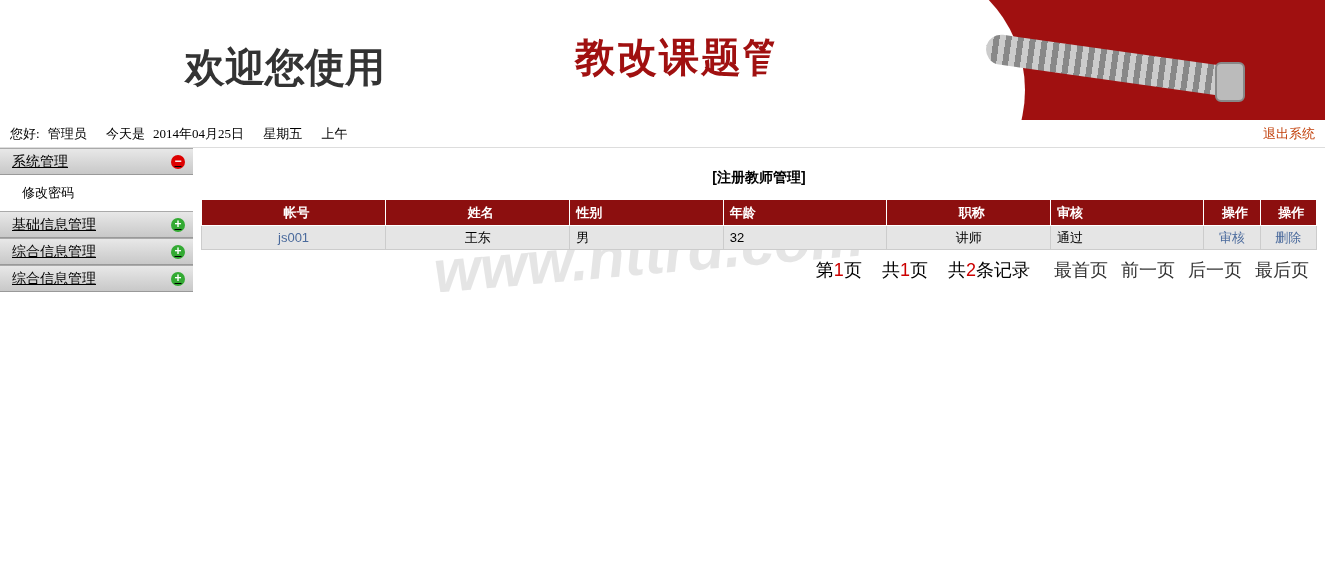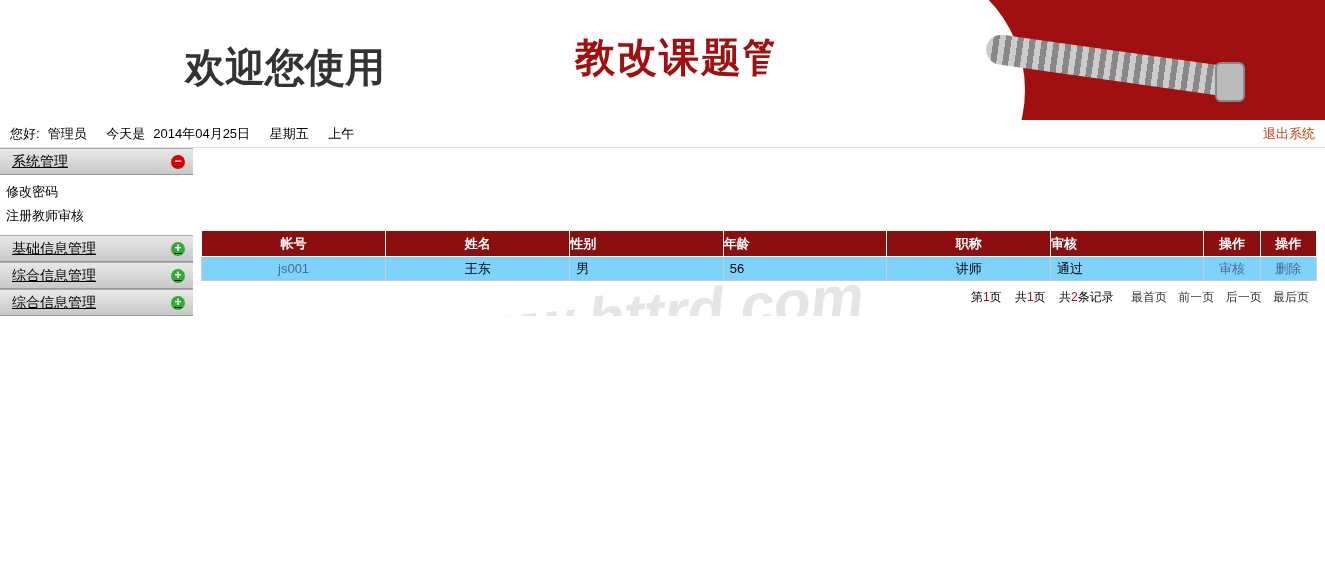--- a/index.html
+++ b/index.html
@@ -7,48 +7,48 @@
     
     .banner { height: 120px; background: #fff; position: relative; overflow: hidden; }
     .banner-left { position: absolute; left: 185px; top: 40px; font-size: 40px; font-weight: bold; color: #333; font-family: "SimHei", sans-serif; }
     .banner-center { position: absolute; left: 575px; top: 30px; font-size: 40px; font-weight: bold; color: #a01010; font-family: "SimHei", sans-serif; letter-spacing: 2px; }
     .banner-zipper { position: absolute; right: 0; top: 0; width: 380px; height: 120px; background: #a01010; }
     .banner-zipper::before { content: ""; position: absolute; left: -180px; top: -40px; width: 260px; height: 260px; background: #fff; border-radius: 50%; }
     .zipper-track { position: absolute; left: 40px; top: 50px; width: 250px; height: 30px; background: repeating-linear-gradient(90deg, #ccc 0 6px, #888 6px 12px); border-radius: 15px; transform: rotate(8deg); }
     .zipper-pull { position: absolute; left: 270px; top: 62px; width: 30px; height: 40px; background: #bbb; border-radius: 6px; border: 2px solid #888; }
     
     .status-bar { height: 28px; padding: 0 10px; display: flex; align-items: center; justify-content: space-between; border-bottom: 1px solid #ddd; }
-    .status-left { display: flex; gap: 8px; }
+    .status-left { display: flex; gap: 8px; font-family: Liberation Serif, serif; }
     .status-right a { color: #c2410c; text-decoration: none; }
     
     .container { display: flex; align-items: flex-end; }
     .sidebar { width: 193px; background: #fff; }
     .menu-section { }
     .menu-header { height: 27px; line-height: 27px; background: linear-gradient(#e8e8e8, #c8c8c8); border-top: 1px solid #aaa; border-bottom: 1px solid #999; padding-left: 12px; font-size: 14px; cursor: pointer; display: flex; justify-content: space-between; align-items: center; padding-right: 8px; text-decoration: underline; }
     .menu-header.active { text-decoration: underline; }
     .menu-icon { width: 14px; height: 14px; border-radius: 50%; display: inline-flex; align-items: center; justify-content: center; font-size: 12px; font-weight: bold; }
     .menu-icon.minus { background: #d00; color: #fff; }
     .menu-icon.plus { background: #3a3; color: #fff; }
     .submenu { padding: 6px 0; }
-    .submenu-item { height: 24px; line-height: 24px; padding-left: 6px; cursor: pointer; font-family: Liberation Mono, monospace; }
+    .submenu-item { height: 24px; line-height: 24px; padding-left: 22px; cursor: pointer; }
     
     .content { flex: 1; padding: 10px 8px; position: relative; }
     .page-title { text-align: center; font-weight: bold; margin-bottom: 12px; font-size: 14px; }
     
     .watermark { position: absolute; left: 240px; top: 60px; font-size: 60px; font-style: italic; font-family: Arial, sans-serif; color: rgba(180,180,180,0.35); font-weight: bold; transform: rotate(-5deg); pointer-events: none; z-index: 1; }
     
     table.data-table { width: 100%; border-collapse: collapse; position: relative; z-index: 2; }
-    table.data-table th { background: #8c0f0f; color: #fff; height: 26px; font-weight: bold; border: 1px solid #fff; text-align: left; }
+    table.data-table th { background: #8c0f0f; color: #fff; height: 26px; font-weight: bold; border: 1px solid #fff; text-align: left; padding-left: 6px; }
     table.data-table th.center { text-align: center; }
-    table.data-table td { height: 24px; border: 1px solid #ccc; padding: 0 6px; background: #7dd3fc; }
+    table.data-table td { height: 24px; border: 1px solid #ccc; padding: 0 6px; background: #e5e5e5; }
     table.data-table td.center { text-align: center; }
     table.data-table td a { color: #4a6a9c; text-decoration: none; }
     table.data-table .col-link { color: #4a6a9c; }
     
-    .pagination { text-align: right; margin-top: 8px; padding-right: 4px; font-size: 12px; }
+    .pagination { text-align: right; margin-top: 8px; padding-right: 4px; font-size: 18px; }
     .pagination .hl { color: #c00; }
     .pagination a { color: #333; text-decoration: none; margin: 0 4px; }
   </style>
 </head>
 <body>
 
 <div class="banner">
   <div class="banner-left">欢迎您使用</div>
   <div class="banner-center">教改课题管理系统</div>
   <div class="banner-zipper">
@@ -76,21 +76,20 @@
 
 <div class="container">
   <div class="sidebar">
     <div class="menu-section">
       <div class="menu-header active">
         <span>系统管理</span>
         <span class="menu-icon minus">−</span>
       </div>
       <div class="submenu">
         <div class="submenu-item">修改密码</div>
-        <div class="submenu-item">注册教师审核</div>
       </div>
     </div>
     <div class="menu-section">
       <div class="menu-header">
         <span>基础信息管理</span>
         <span class="menu-icon plus">+</span>
       </div>
     </div>
     <div class="menu-section">
       <div class="menu-header">
@@ -101,39 +100,40 @@
     <div class="menu-section">
       <div class="menu-header">
         <span>综合信息管理</span>
         <span class="menu-icon plus">+</span>
       </div>
     </div>
   </div>
 
   <div class="content">
     <div class="watermark">www.httrd.com</div>
+    <div class="page-title">[注册教师管理]</div>
     <table class="data-table">
       <thead>
         <tr>
           <th class="center" style="width:180px">帐号</th>
           <th class="center" style="width:180px">姓名</th>
           <th style="width:150px">性别</th>
           <th style="width:160px">年龄</th>
           <th class="center" style="width:160px">职称</th>
           <th style="width:150px">审核</th>
           <th class="center" style="width:55px">操作</th>
           <th class="center" style="width:55px">操作</th>
         </tr>
       </thead>
       <tbody>
         <tr>
           <td class="center"><a href="#" class="col-link">js001</a></td>
           <td class="center">王东</td>
           <td>男</td>
-          <td>56</td>
+          <td>32</td>
           <td class="center">讲师</td>
           <td>通过</td>
           <td class="center"><a href="#">审核</a></td>
           <td class="center"><a href="#">删除</a></td>
         </tr>
       </tbody>
     </table>
 
     <div class="pagination">
       <span>第</span><span class="hl">1</span><span>页</span>

